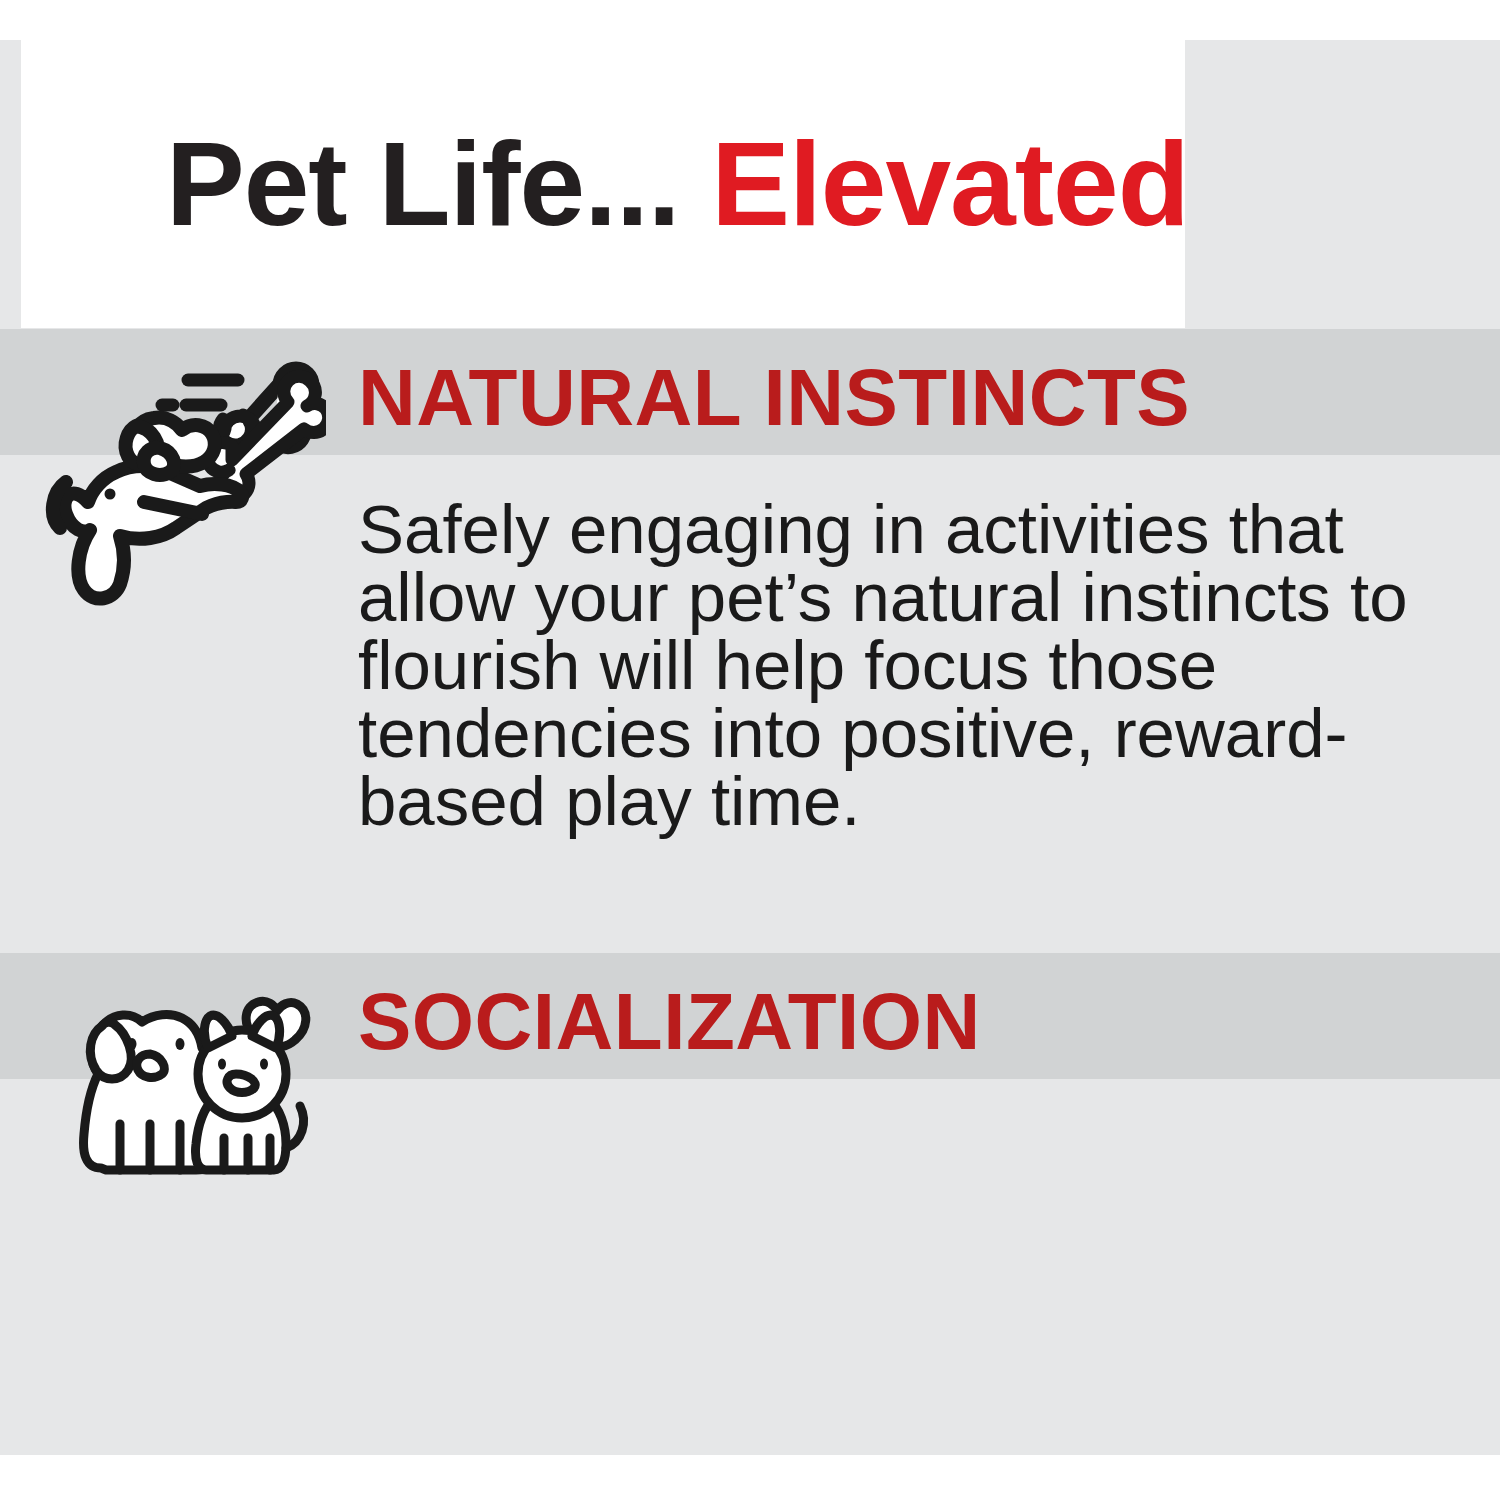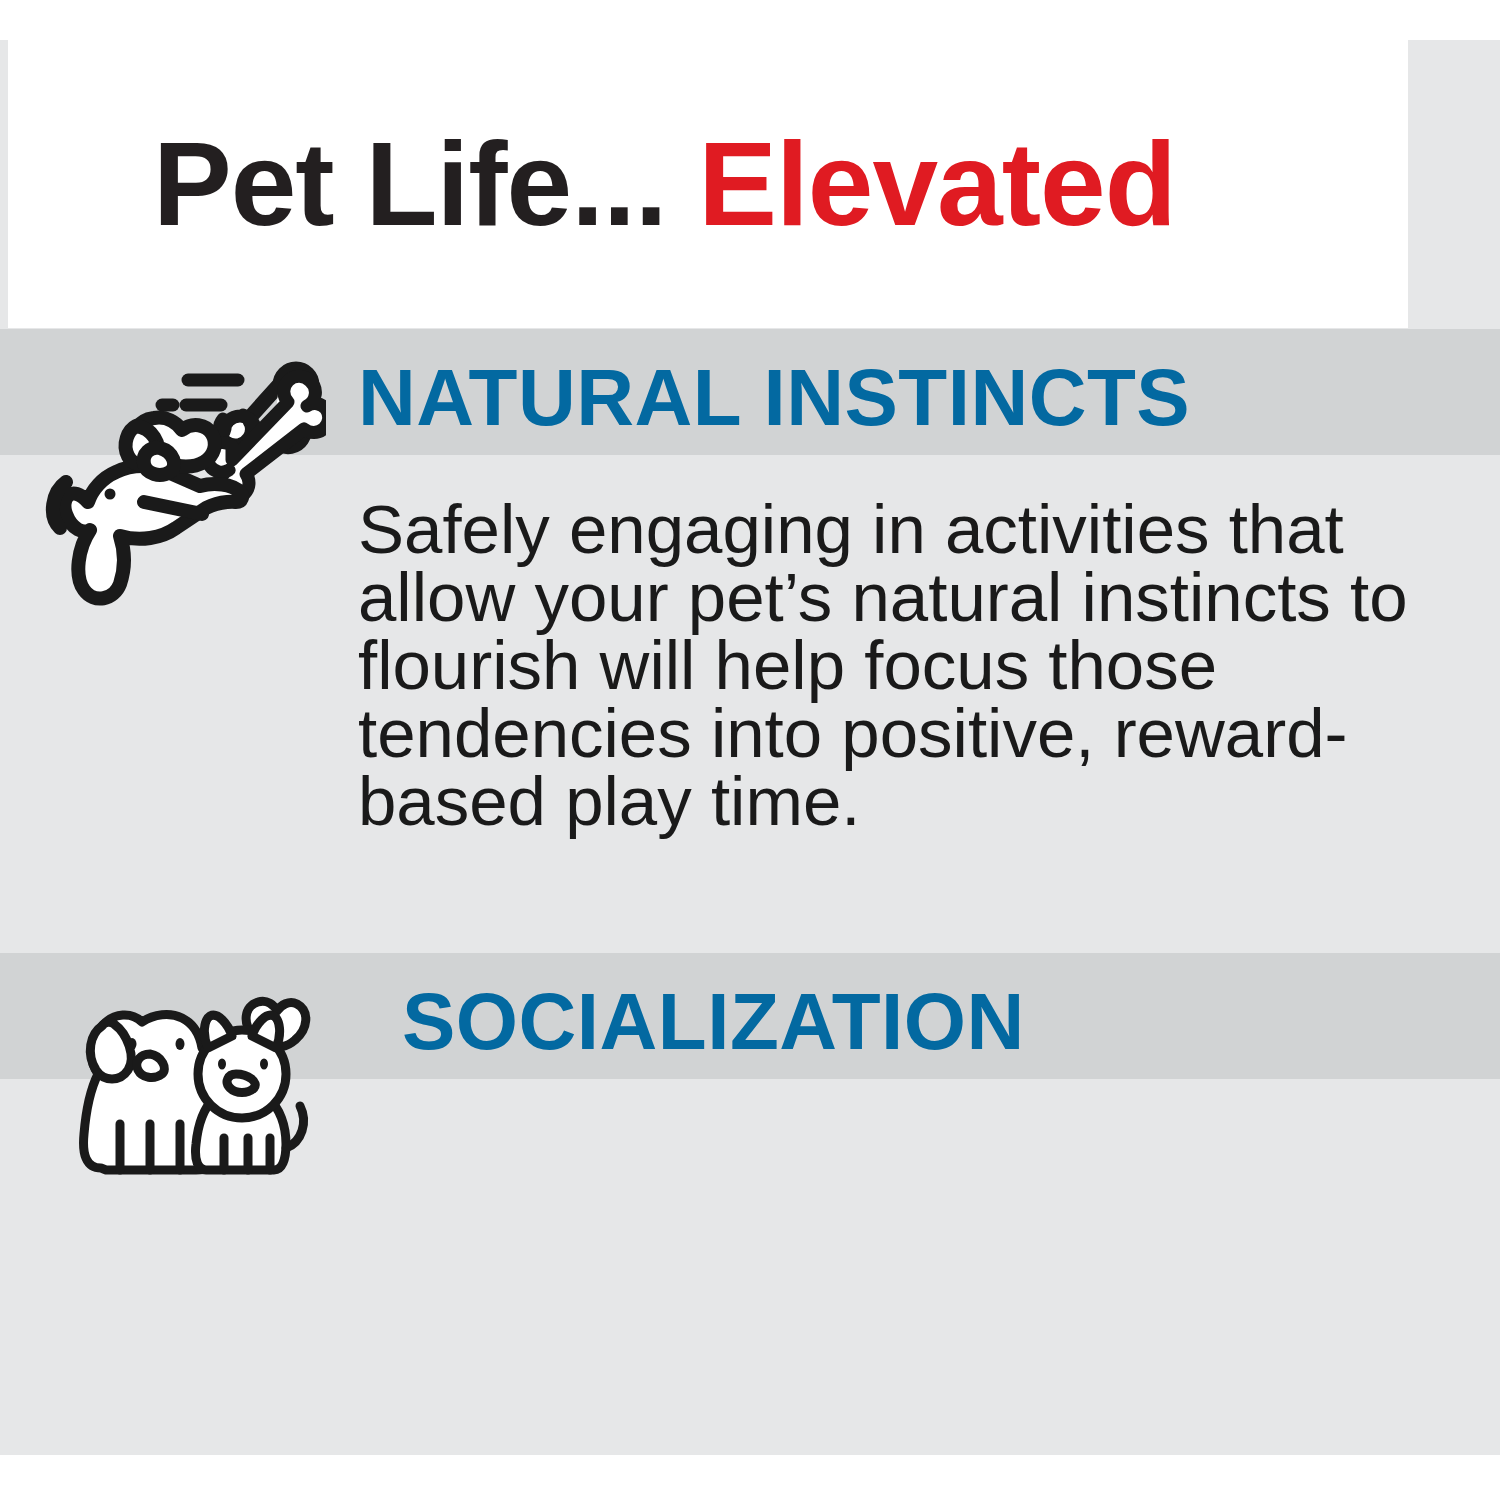--- a/index.html
+++ b/index.html
@@ -30,22 +30,22 @@
     background: #ffffff;
   }
   .header-strip {
     position: absolute;
     left: 0; top: 40px;
     width: 1500px; height: 288px;
     background: #e6e7e8;
   }
   .header-card {
     position: absolute;
-    left: 8px; top: 40px;
-    width: 1400px; height: 288px;
+    left: 21px; top: 40px;
+    width: 1164px; height: 288px;
     background: #ffffff;
     display: flex;
     align-items: center;
     justify-content: flex-start;
   }
   .brand-title {
     margin-left: 145px;
     font-size: 118px;
     font-weight: 700;
     letter-spacing: -1px;
@@ -81,27 +81,27 @@
   }
   #band-1 { top: 329px; }
   #band-2 { top: 953px; }
 
   
   .section-heading {
     position: absolute;
     left: 358px;
     font-size: 80px;
     font-weight: 700;
-    color: #0369a1;
+    color: #b91c1c;
     line-height: 1;
     letter-spacing: 0.5px;
     white-space: nowrap;
   }
   #heading-1 { top: 358px; }
-  #heading-2 { top: 982px; margin-left: 44px; }
+  #heading-2 { top: 982px; }
 
   
   .section-text {
     position: absolute;
     left: 358px;
     color: #1a1a1a;
     font-size: 69px;
     line-height: 68px;
     font-weight: 400;
     width: 1090px;

